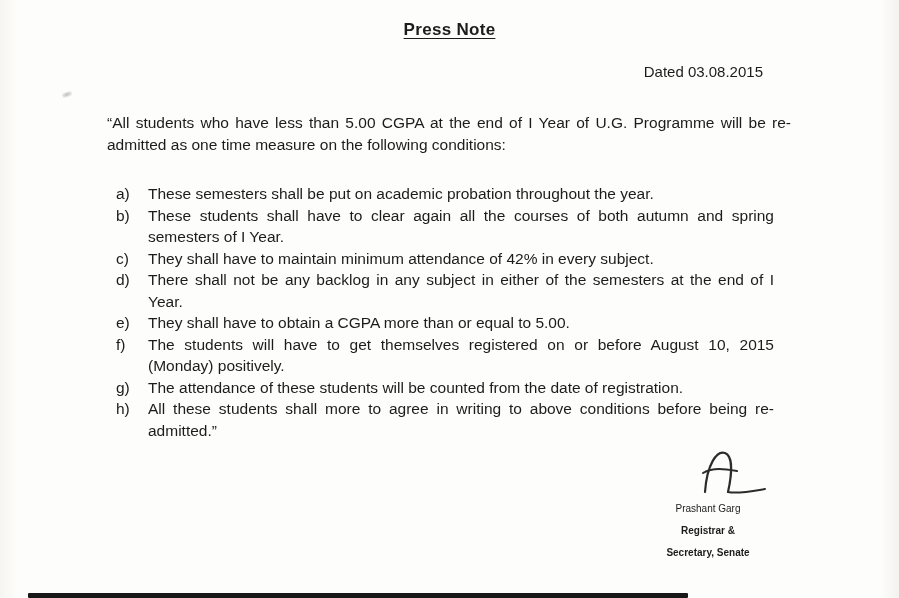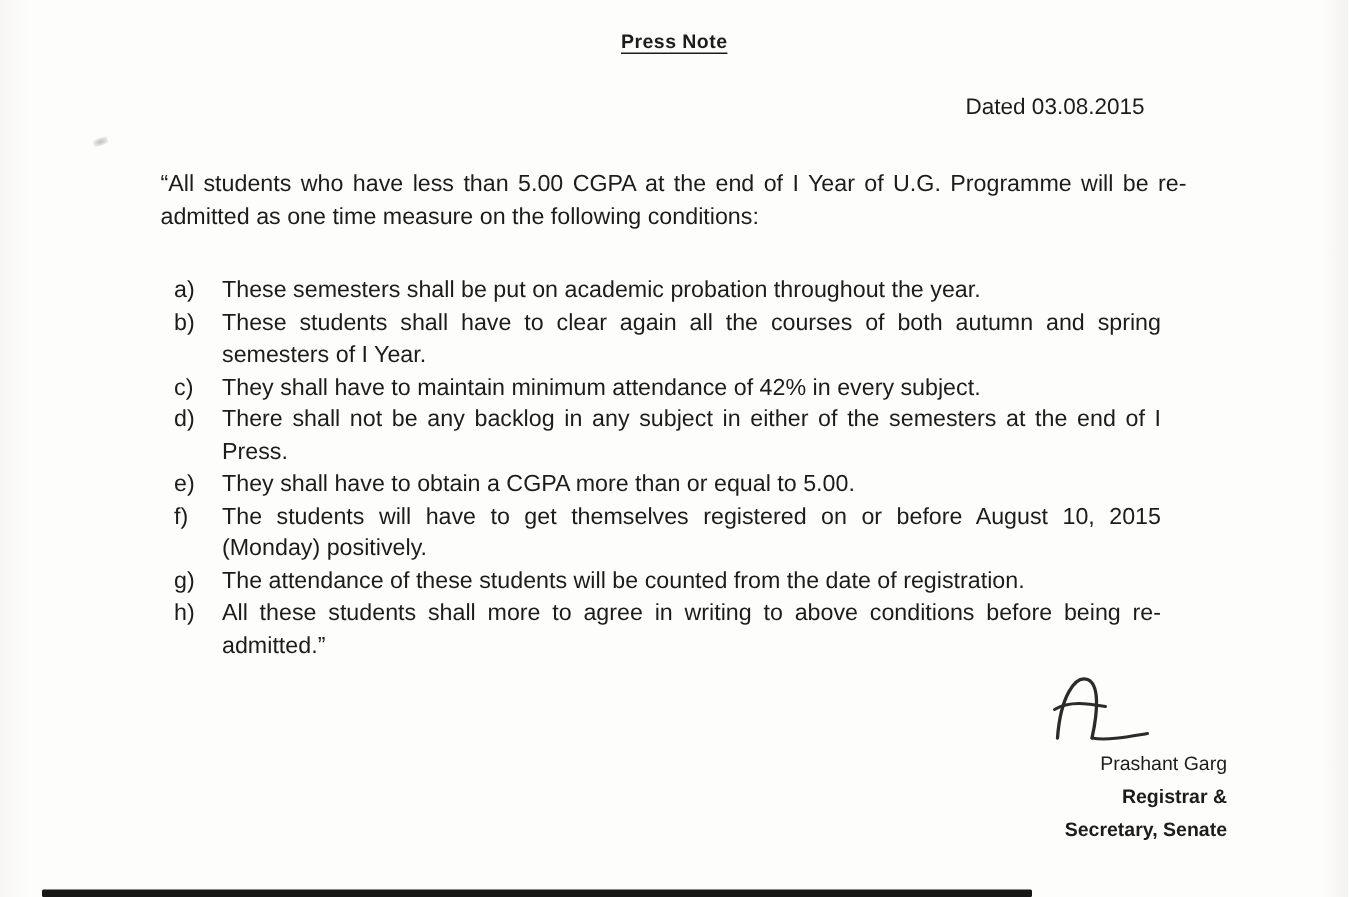--- a/index.html
+++ b/index.html
@@ -17,21 +17,21 @@
     width: 899px;
     height: 598px;
     background: linear-gradient(90deg, #f6f5f2 0px, #fdfdfb 18px, #fdfdfb 880px, #f3f2ef 899px);
   }
   .title {
     position: absolute;
     top: 20px;
     left: 0;
     width: 100%;
     text-align: center;
-    font-size: 13px;
+    font-size: 17px;
     font-weight: bold;
     letter-spacing: 0.3px;
   }
   .title .underlined {
     text-decoration: underline;
     text-underline-offset: 3px;
   }
   .date-line {
     position: absolute;
     top: 63px;
@@ -72,22 +72,22 @@
   .signature-svg {
     position: absolute;
     left: 695px;
     top: 446px;
   }
   .sig-block {
     position: absolute;
     left: 598px;
     top: 498px;
     width: 220px;
-    text-align: right;
-    font-size: 13px;
+    text-align: center;
+    font-size: 10px;
     line-height: 22px;
   }
   .sig-bold {
     font-weight: bold;
   }
   .scan-bar {
     position: absolute;
     left: 28px;
     bottom: 0;
     width: 660px;
@@ -126,21 +126,21 @@
     <div class="cond-row">
       <span class="cond-label">b)</span>
       <span class="cond-text">These students shall have to clear again all the courses of both autumn and spring semesters of I Year.</span>
     </div>
     <div class="cond-row">
       <span class="cond-label">c)</span>
       <span class="cond-text">They shall have to maintain minimum attendance of 42% in every subject.</span>
     </div>
     <div class="cond-row">
       <span class="cond-label">d)</span>
-      <span class="cond-text">There shall not be any backlog in any subject in either of the semesters at the end of I Press.</span>
+      <span class="cond-text">There shall not be any backlog in any subject in either of the semesters at the end of I Year.</span>
     </div>
     <div class="cond-row">
       <span class="cond-label">e)</span>
       <span class="cond-text">They shall have to obtain a CGPA more than or equal to 5.00.</span>
     </div>
     <div class="cond-row">
       <span class="cond-label">f)</span>
       <span class="cond-text">The students will have to get themselves registered on or before August 10, 2015 (Monday) positively.</span>
     </div>
     <div class="cond-row">

